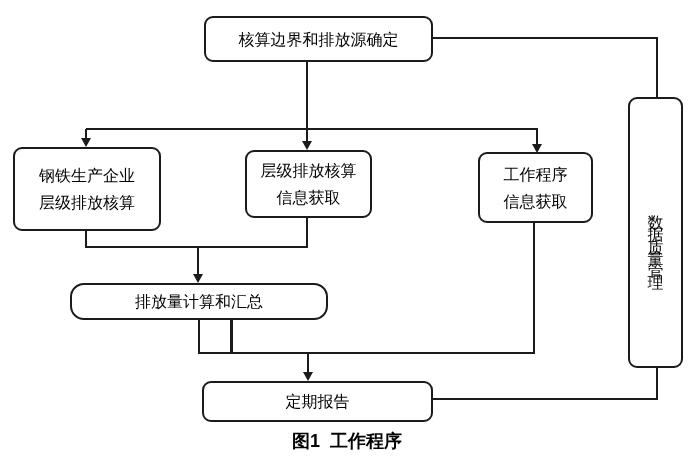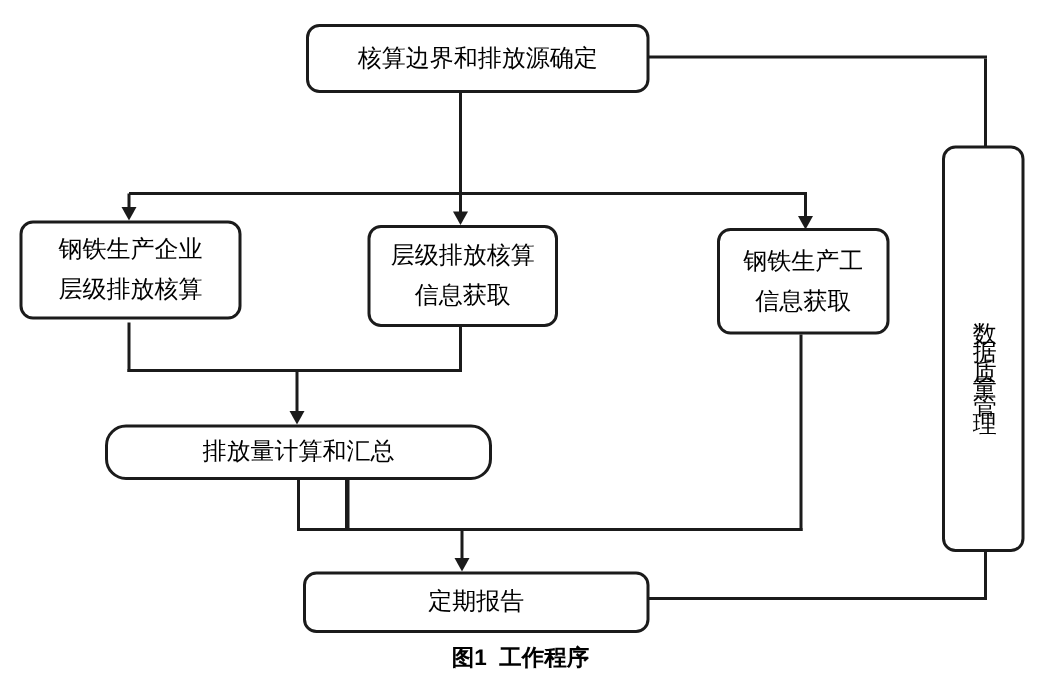--- a/index.html
+++ b/index.html
@@ -29,21 +29,21 @@
   }
   .ln { position: absolute; background: #1b1b1b; }
   .arrow-down {
     position: absolute;
     width: 0; height: 0;
     border-left: 5px solid transparent;
     border-right: 5px solid transparent;
     border-top: 9px solid #1b1b1b;
   }
   #box-boundary  { left:204px; top:16px;  width:229px; height:46px; }
-  #box-enterprise{ left:13px;  top:147px; width:148px; height:66px; }
+  #box-enterprise{ left:13px;  top:147px; width:148px; height:84px; }
   #box-process   { left:245px; top:150px; width:127px; height:68px; }
   #box-proddata  { left:478px; top:152px; width:115px; height:71px; }
   #box-calc      { left:70px;  top:283px; width:258px; height:37px;border-radius:14px; }
   #box-report    { left:202px; top:381px; width:231px; height:41px; }
   #box-quality   { left:628px; top:97px;  width:55px;  height:271px; }
   #box-quality span {
     writing-mode: vertical-lr;
     text-orientation: upright;
     letter-spacing: 12px;
     font-size: 16px;
@@ -74,21 +74,21 @@
   #ln-quality-top  { left:656px; top:39px;  width:2px;   height:60px; }
   #ln-quality-bot  { left:656px; top:366px; width:2px;   height:34px; }
   #ln-br-h         { left:426px; top:398px; width:232px; height:2px; }
   .caption {
     position: absolute;
     left: 0; right: 0;
     top: 429px;
     text-align: center;
     font-family: "Liberation Sans", "DejaVu Sans", sans-serif;
     font-weight: bold;
-    font-size: 15px;
+    font-size: 18px;
     color: #000000;
     white-space: pre;
   }
 </style>
 </head>
 <body>
 
 <div class="stage">
 
   <div class="ln" id="ln-top-v"></div>
@@ -123,21 +123,21 @@
     <span>钢铁生产企业</span>
     <span>层级排放核算</span>
   </div>
 
   <div class="node" id="box-process">
     <span>层级排放核算</span>
     <span>信息获取</span>
   </div>
 
   <div class="node" id="box-proddata">
-    <span>钢铁生产工</span>
+    <span>工作程序</span>
     <span>信息获取</span>
   </div>
 
   <div class="node" id="box-calc">
     <span>排放量计算和汇总</span>
   </div>
 
   <div class="node" id="box-report">
     <span>定期报告</span>
   </div>

